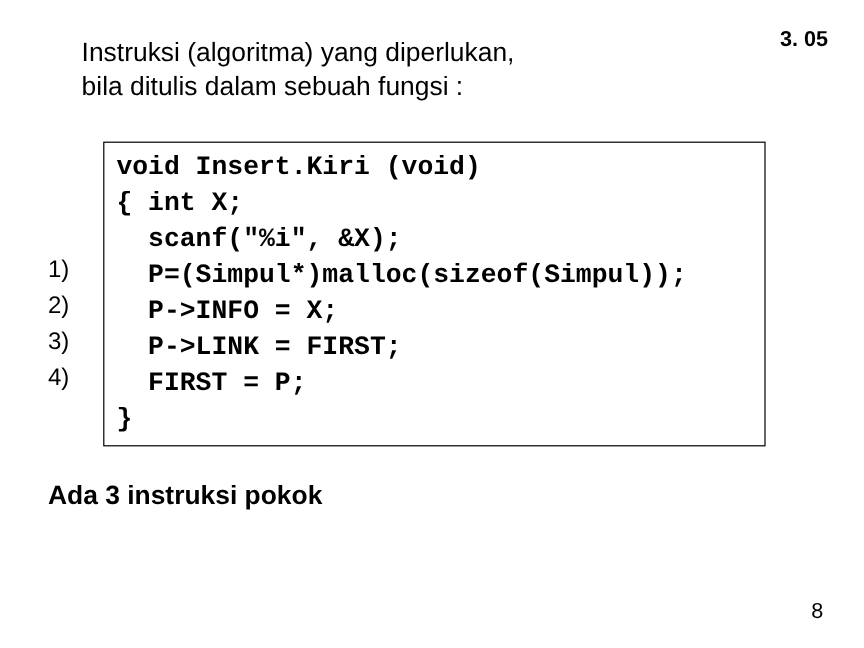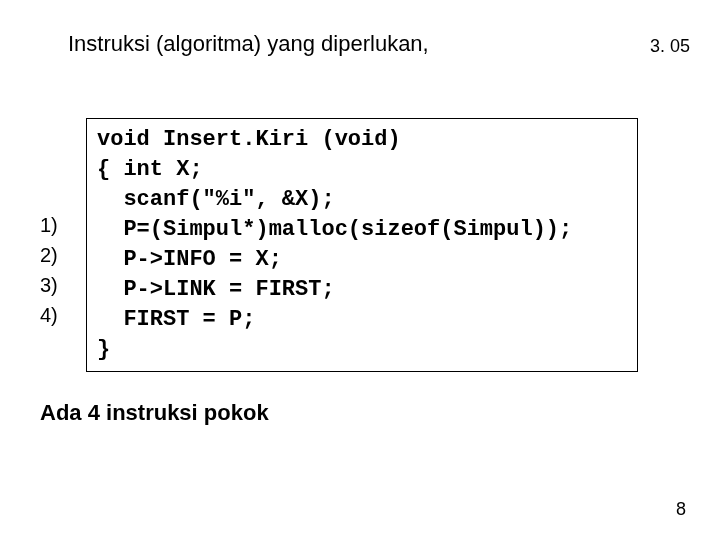--- a/index.html
+++ b/index.html
@@ -11,23 +11,23 @@
     font-family: "Comic Sans MS", "Comic Sans", cursive, sans-serif;
     color: #000;
   }
   .page {
     position: relative;
     width: 720px;
     height: 540px;
   }
   .top-label {
     position: absolute;
-    top: 36px;
+    top: 22px;
     right: 30px;
-    font-weight: normal;
+    font-weight: bold;
     font-size: 18px;
   }
   .intro {
     position: absolute;
     top: 30px;
     left: 68px;
     font-weight: normal;
     font-size: 22px;
     line-height: 1.25;
   }
@@ -73,35 +73,36 @@
 </style>
 </head>
 <body>
 
 <div class="page">
 
   <div class="top-label">3. 05</div>
 
   <div class="intro">
     <div>Instruksi (algoritma) yang diperlukan,</div>
+    <div>bila ditulis dalam sebuah fungsi :</div>
   </div>
 
   <div class="numbers">
     <div>1)</div>
     <div>2)</div>
     <div>3)</div>
     <div>4)</div>
   </div>
 
   <div class="code-box"><span>void Insert.Kiri (void)</span>
 <span>{ int X;</span>
 <span>  scanf("%i", &amp;X);</span>
 <span>  P=(Simpul*)malloc(sizeof(Simpul));</span>
 <span>  P-&gt;INFO = X;</span>
 <span>  P-&gt;LINK = FIRST;</span>
 <span>  FIRST = P;</span>
 <span>}</span></div>
 
-  <div class="footer-text">Ada 4 instruksi pokok</div>
+  <div class="footer-text">Ada 3 instruksi pokok</div>
 
   <div class="page-num">8</div>
 
 </div>
 
 </body></html>

